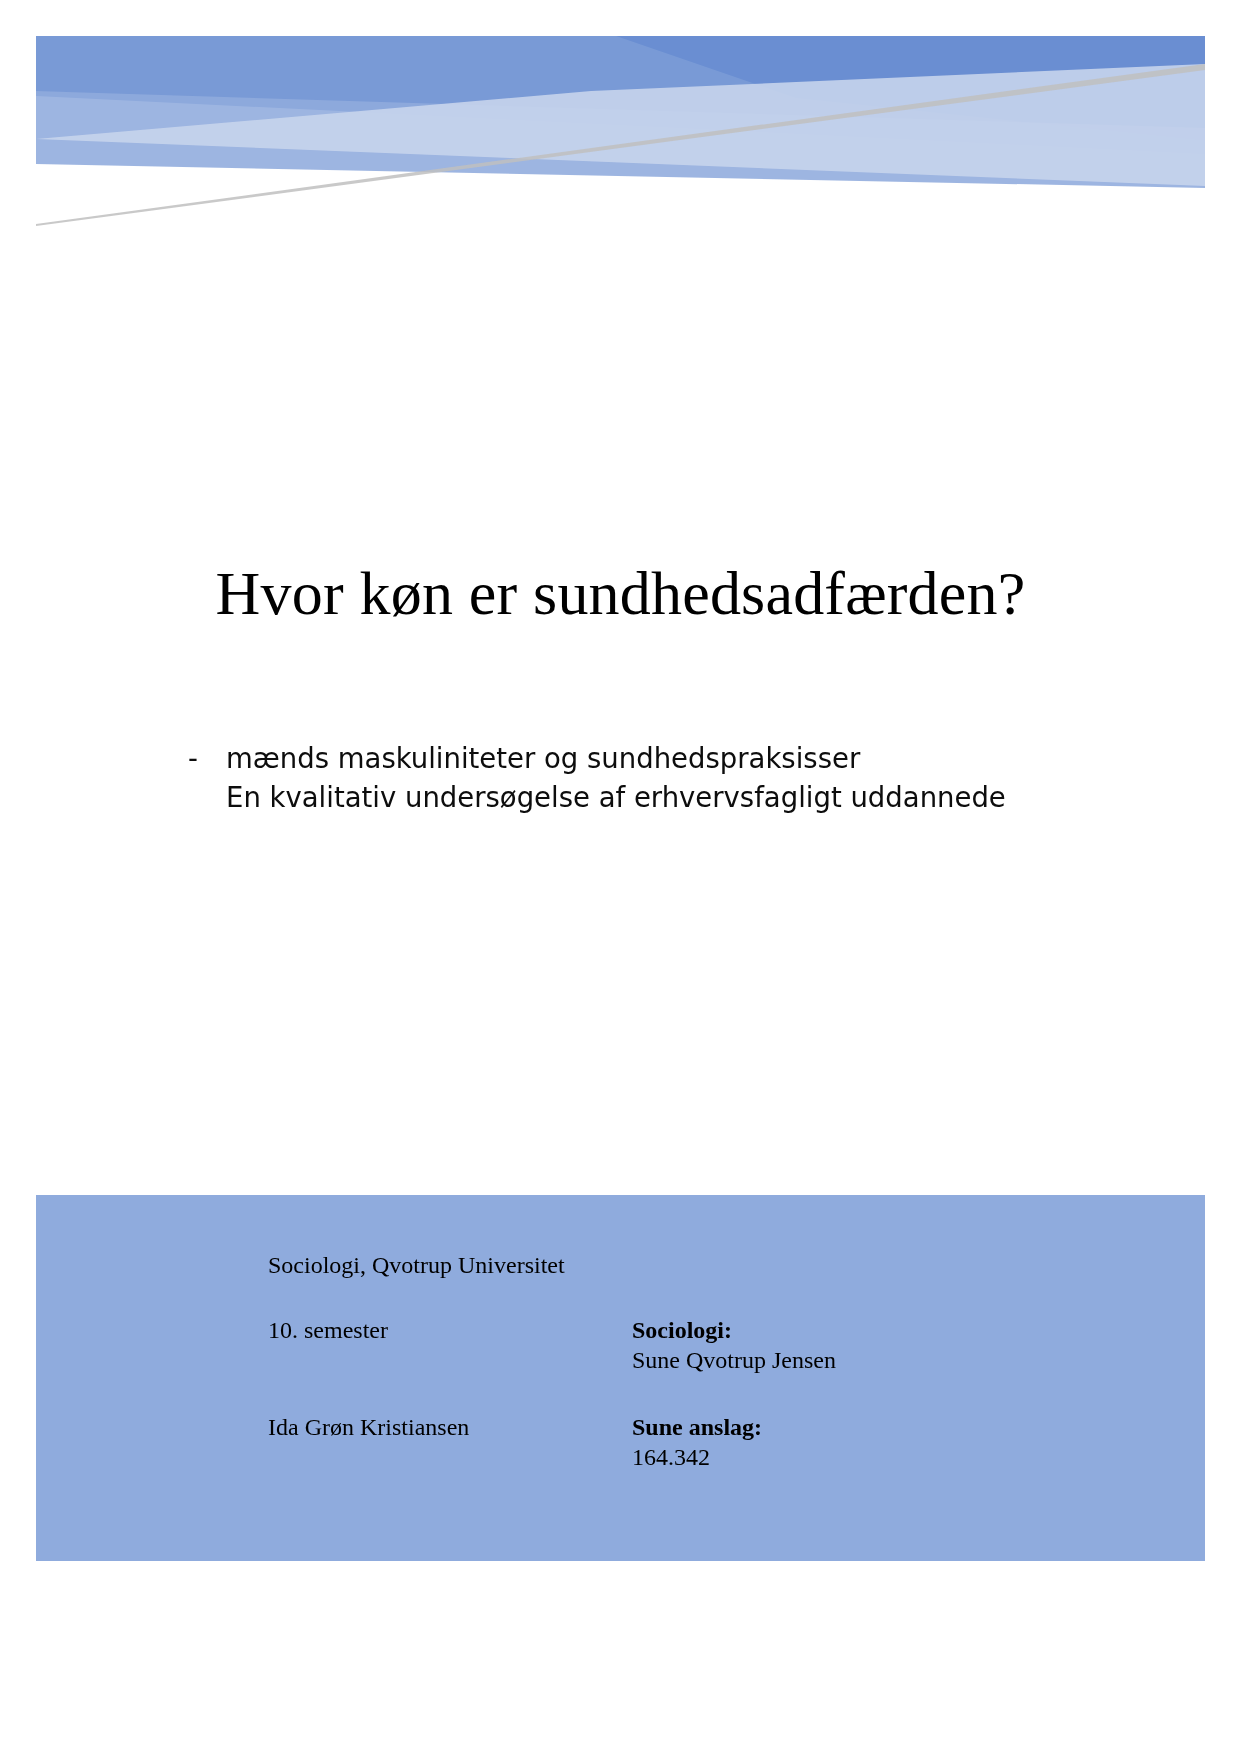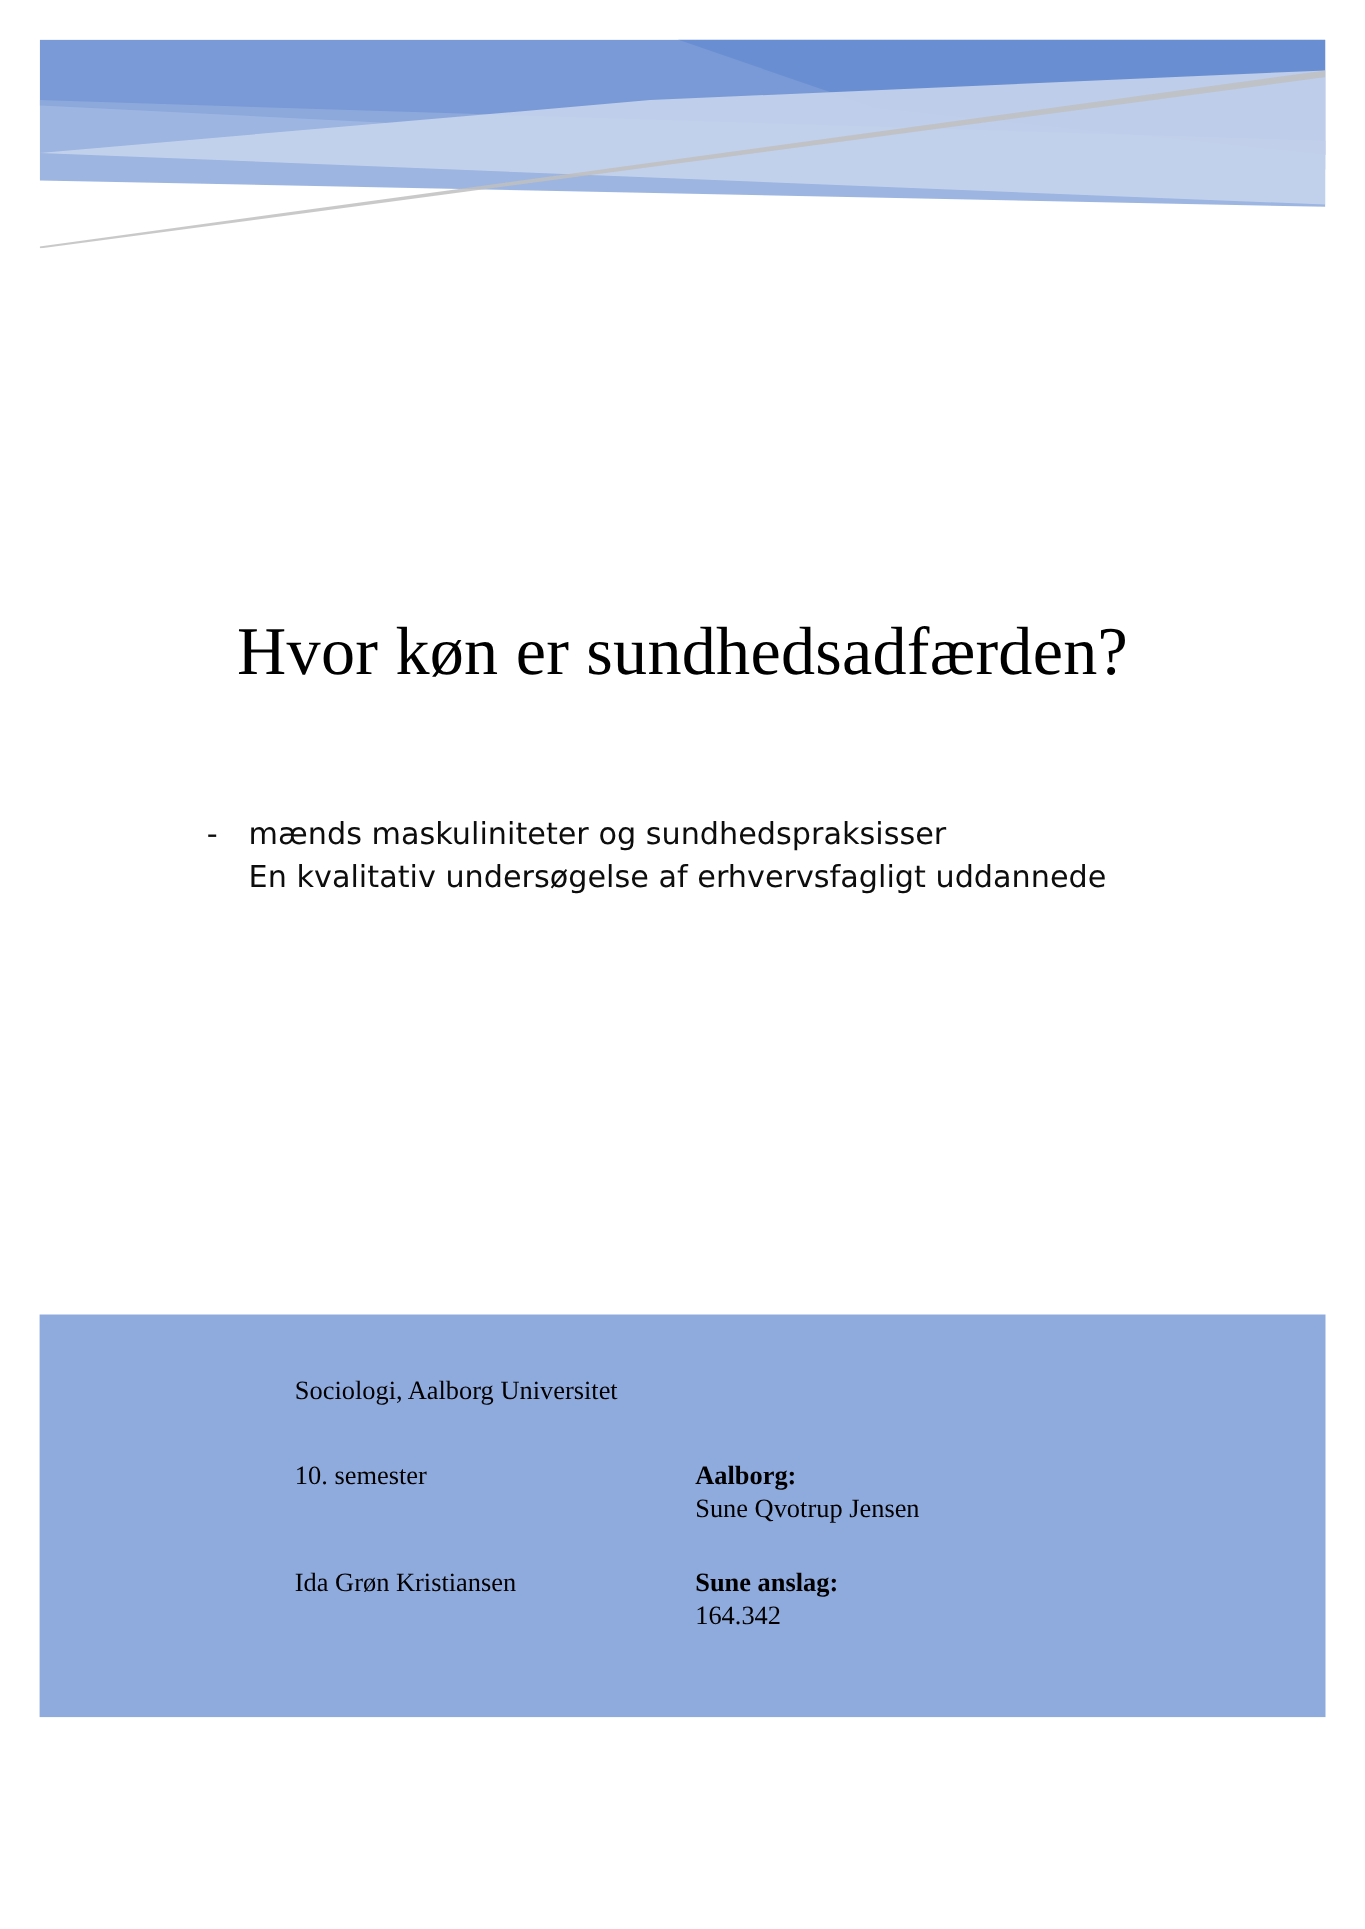--- a/index.html
+++ b/index.html
@@ -116,21 +116,20 @@
   }
   .meta-grid {
     position: absolute;
     left: 0;
     top: 121px;
     width: 880px;
   }
   .meta-row {
     display: flex;
     align-items: flex-start;
-    margin-top: 12px;
   }
   .meta-col-left {
     width: 364px;
     flex: 0 0 364px;
   }
   .meta-col-right {
     flex: 1 1 auto;
   }
   .meta-line {
     display: block;
@@ -182,29 +181,29 @@
     <span class="subtitle-bullet">-</span>
     <span class="subtitle-text">
       <span class="line">mænds maskuliniteter og sundhedspraksisser</span>
       <span class="line">En kvalitativ undersøgelse af erhvervsfagligt uddannede</span>
     </span>
   </div>
 
   <div class="info-panel">
     <div class="info-inner">
 
-      <div class="institution">Sociologi, Aalborg Universitet</div>
+      <div class="institution">Sociologi, Qvotrup Universitet</div>
 
       <div class="meta-grid">
         <div class="meta-row">
           <div class="meta-col-left">
             <span class="meta-line">10. semester</span>
           </div>
           <div class="meta-col-right">
-            <span class="meta-label">Aalborg:</span>
+            <span class="meta-label">Sociologi:</span>
             <span class="meta-line">Sune Qvotrup Jensen</span>
           </div>
         </div>
       </div>
 
       <div class="meta-group-2">
         <div class="meta-row">
           <div class="meta-col-left">
             <span class="meta-line">Ida Grøn Kristiansen</span>
           </div>

